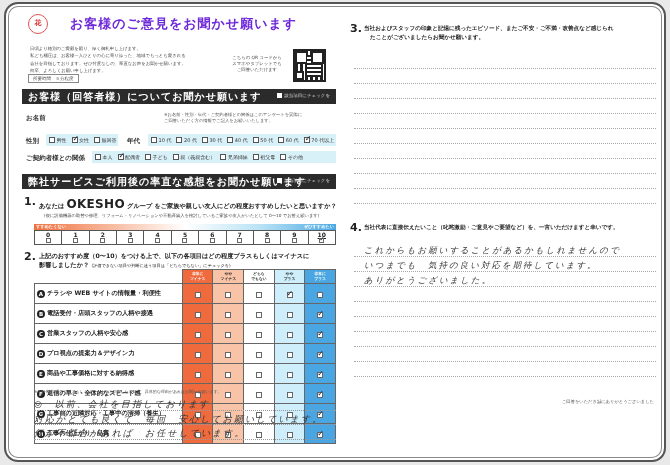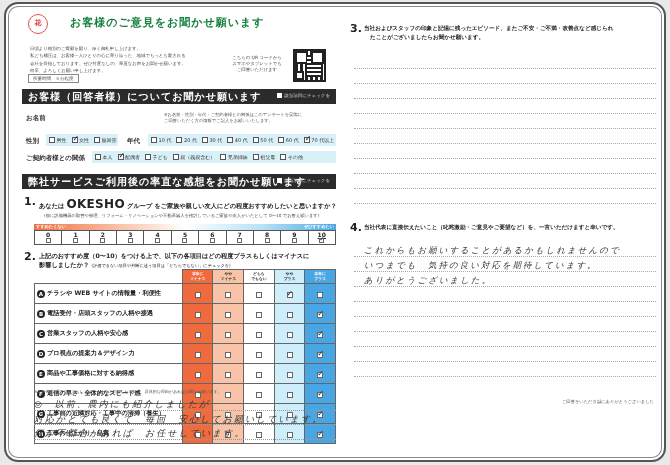--- a/index.html
+++ b/index.html
@@ -4,21 +4,21 @@
 <style>
   * { box-sizing: border-box; margin: 0; padding: 0; }
   html, body { width: 670px; height: 465px; overflow: hidden; background: #e9e9e9; }
   body { font-family: "DejaVu Sans", "Liberation Sans", sans-serif; color: #222; position: relative; }
   .sheet { position: absolute; left: 4px; top: 2px; width: 662px; height: 460px; background: #fff;
     border: 2px solid #555; border-radius: 14px; box-shadow: inset 0 0 0 2px #fff, inset 0 0 0 3px #888; }
   
   .left { position: absolute; left: 8px; top: 0; width: 322px; height: 456px; }
   .stamp { position: absolute; left: 14px; top: 10px; width: 20px; height: 20px; border: 1.5px solid #d55; border-radius: 50%;
     color: #d33; font-size: 7px; text-align: center; line-height: 17px; font-weight: bold; }
-  .title { position: absolute; left: 56px; top: 11px; font-size: 11px; font-weight: bold; letter-spacing: 1px; color: #15803d; }
+  .title { position: absolute; left: 56px; top: 11px; font-size: 13px; font-weight: bold; letter-spacing: 1px; color: #6d28d9; }
   .intro { position: absolute; left: 16px; top: 41px; font-size: 4.4px; line-height: 7.4px; color: #444; width: 190px; }
   .time-box { position: absolute; left: 14px; top: 70px; font-size: 4.5px; border: 1px solid #888; padding: 1px 4px; color: #444; }
   .qr-text { position: absolute; left: 212px; top: 51px; font-size: 4.4px; line-height: 6px; color: #444; text-align: center; width: 62px; }
   .qr { position: absolute; left: 279px; top: 45px; width: 33px; height: 33px; background:
     repeating-linear-gradient(90deg, #222 0 3px, #fff 3px 5px), #fff; border: 2px solid #222; }
   .qr::before, .qr::after { content: ""; position: absolute; width: 9px; height: 9px; border: 2px solid #222; background: #fff; }
   .qr::before { left: 0; top: 0; } .qr::after { right: 0; top: 0; }
   .qr .q3 { position: absolute; left: 0; bottom: 0; width: 9px; height: 9px; border: 2px solid #222; background: #fff; }
   .qr .noise { position: absolute; left: 12px; top: 4px; width: 14px; height: 22px;
     background: repeating-linear-gradient(0deg, #222 0 2px, #fff 2px 4px); }
@@ -337,21 +337,21 @@
             <td class="cell c1"><span class="box"></span></td>
             <td class="cell c2"><span class="box"></span></td>
             <td class="cell c3"><span class="box"></span></td>
             <td class="cell c4"><span class="box checked"></span></td>
           </tr>
         </tbody>
     </table>
 
     <div class="foot-note">※A〜Hの設問でプラスもしくはマイナスに影響した項目は、具体的な理由があればお聞かせ願います。</div>
     <div class="hw-lines">
-      <div class="hw-line">◎　以前、農内にも紹介しましたが</div>
+      <div class="hw-line">◎　以前、会社を目指しております</div>
       <div class="hw-line">対応がとても良くて　毎回　安心してお願いしています。</div>
       <div class="hw-line">何か不都合があれば　お任せしています。</div>
     </div>
   </div>
 
   <div class="right">
     <div class="q-num" style="left:6px; top:18px;">3.</div>
     <div class="q-text" style="left:20px; top:21px; font-size:5.6px;">当社およびスタッフの印象と記憶に残ったエピソード、またご不安・ご不満・改善点など感じられ</div>
     <div class="q-text" style="left:26px; top:30px; font-size:5.6px;">たことがございましたらお聞かせ願います。</div>
     <div class="r-lines" id="q3-lines" style="top:50px;">

